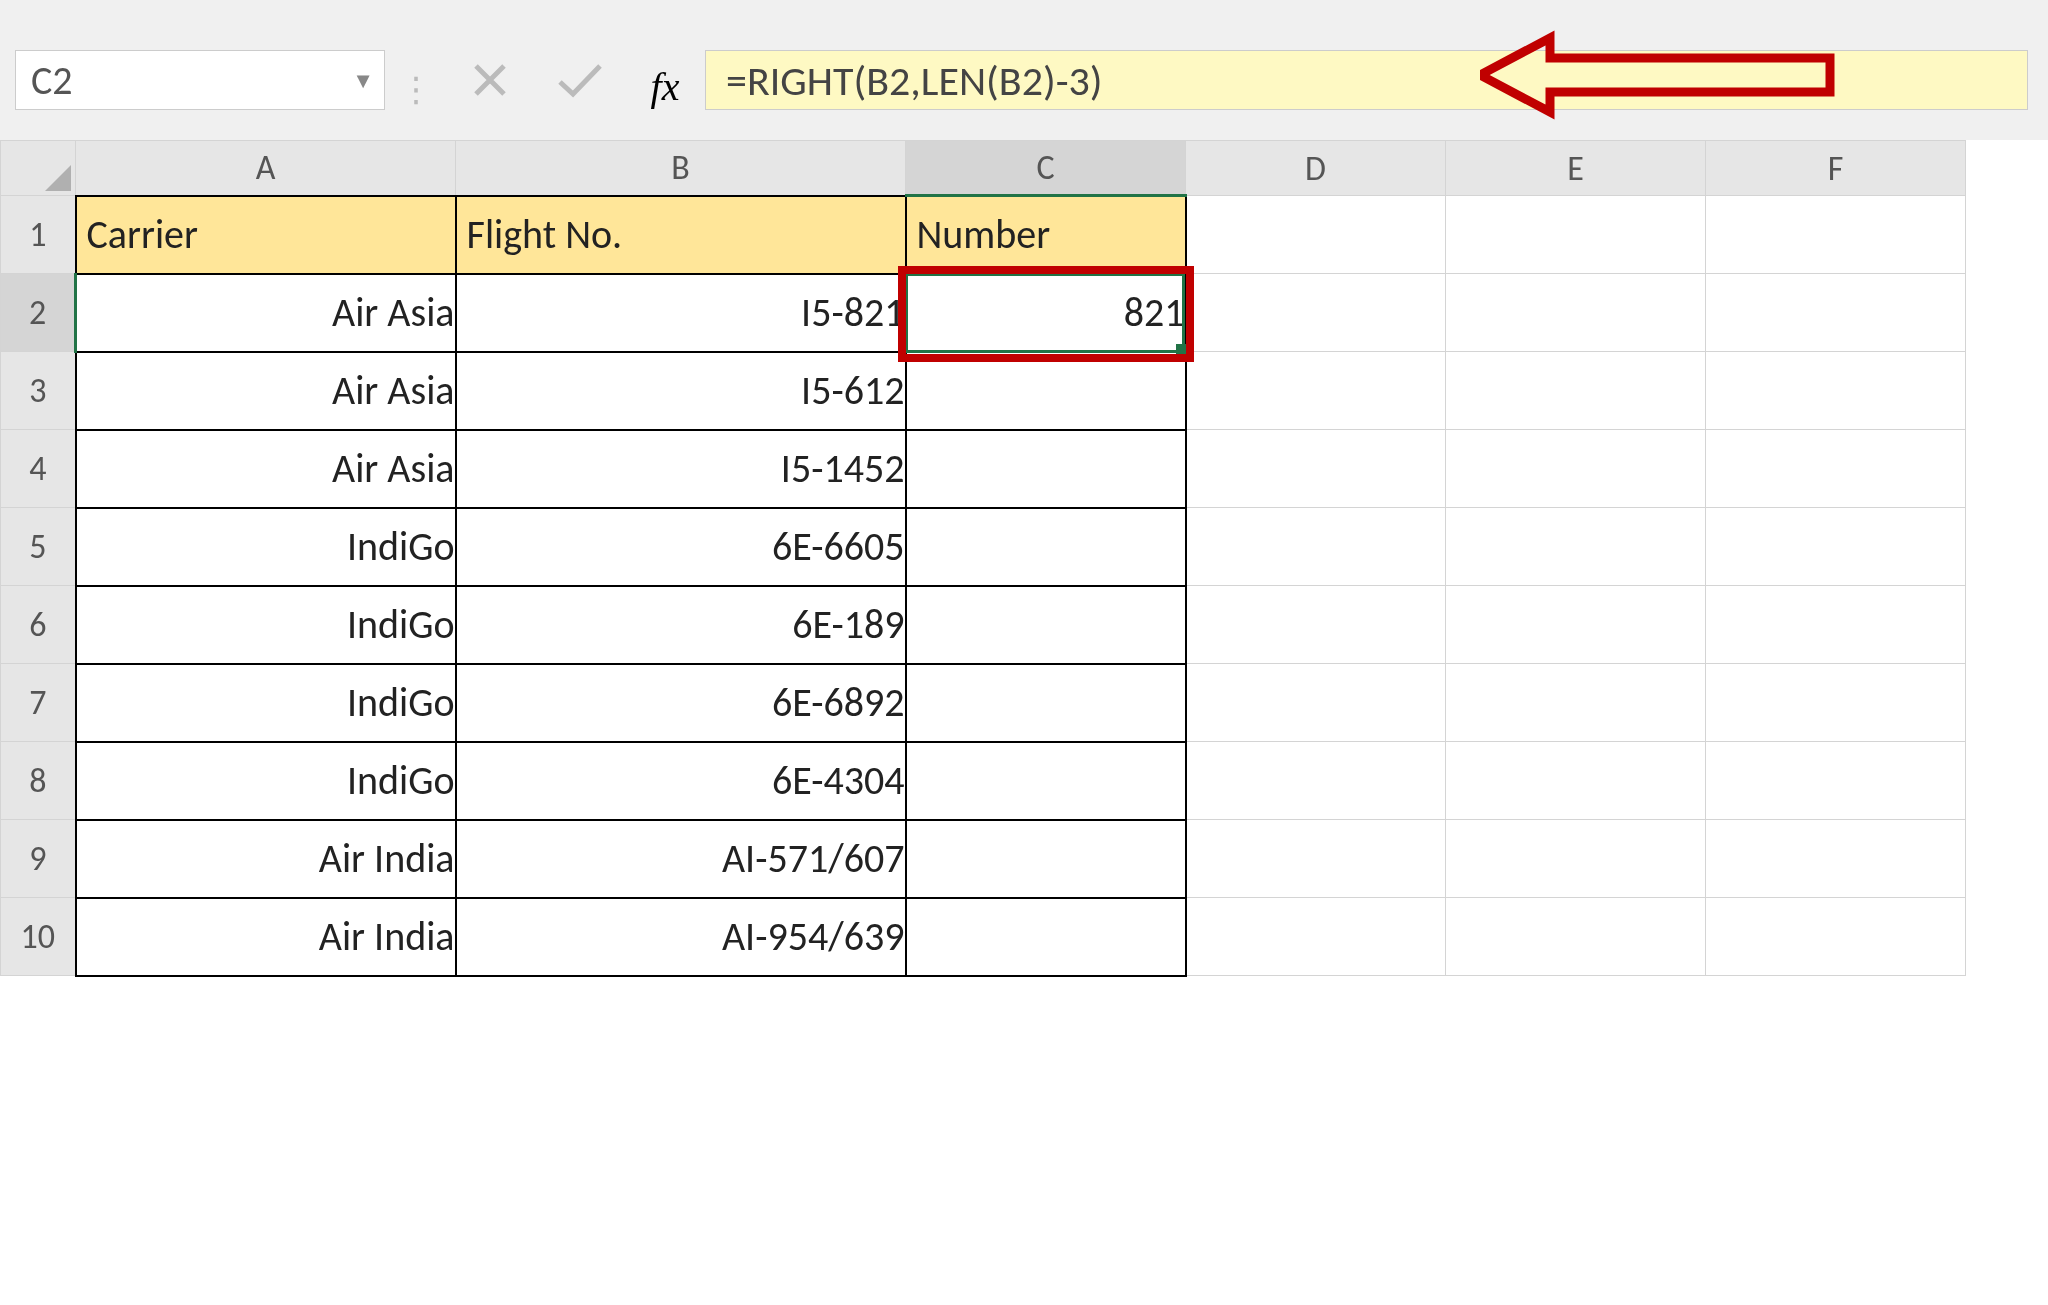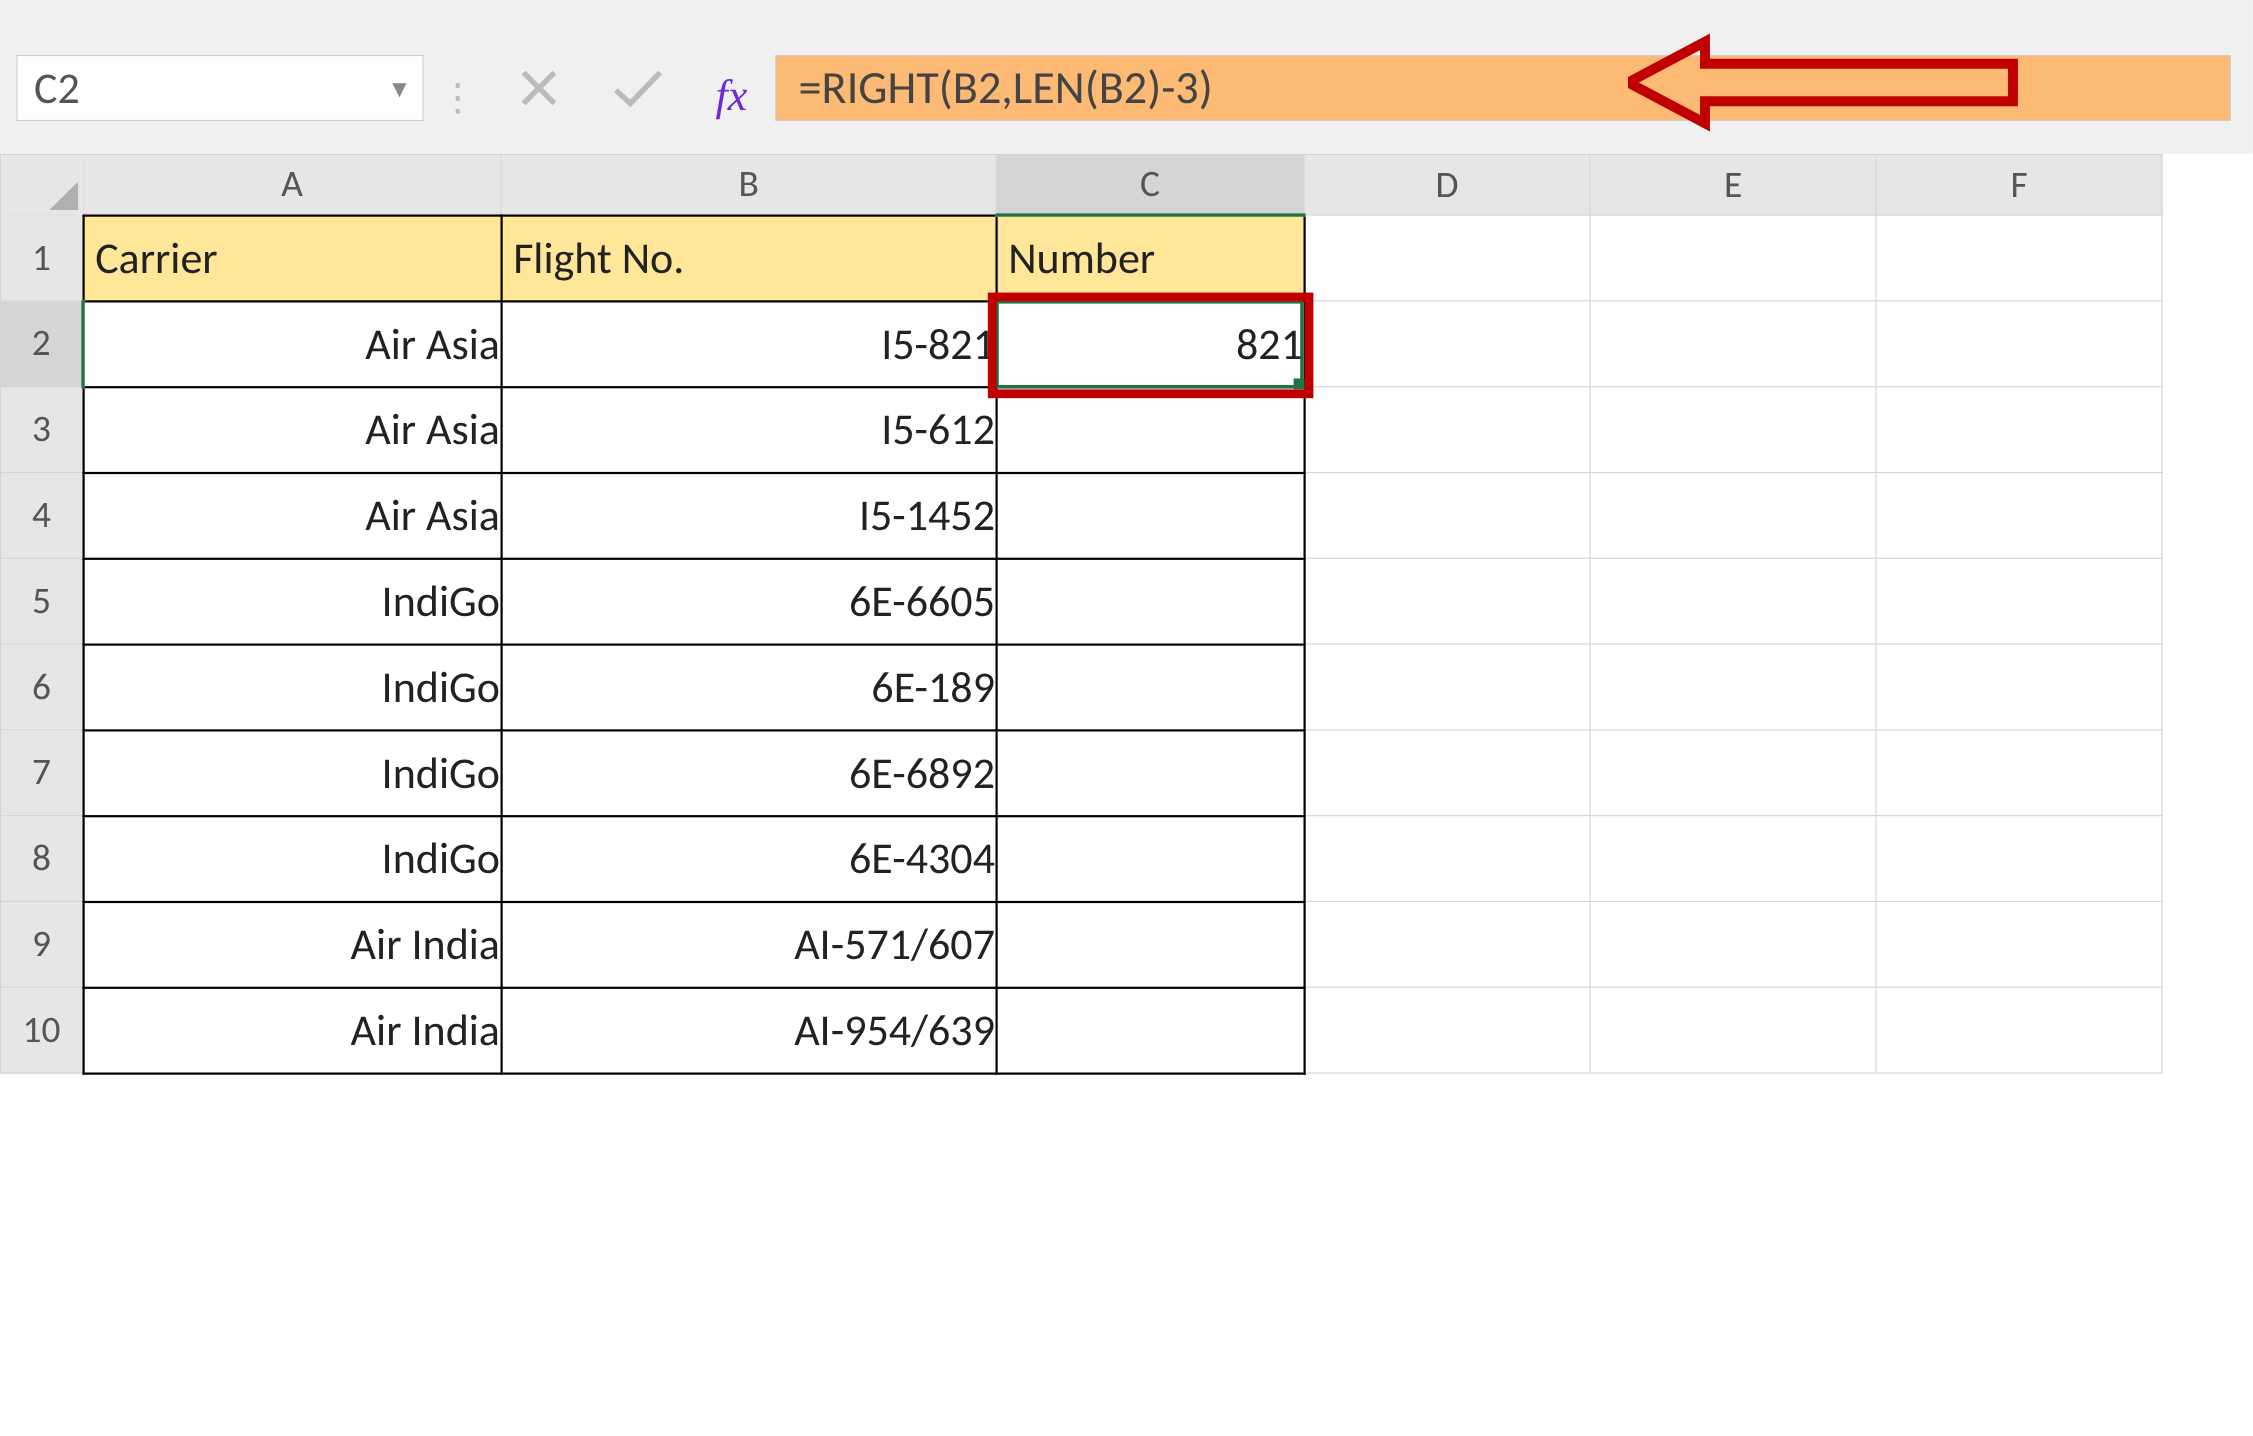--- a/index.html
+++ b/index.html
@@ -59,30 +59,30 @@
     display: flex;
     justify-content: center;
     align-items: center;
     font-size: 44px;
     color: #aaa;
   }
   .fx-label {
     font-style: italic;
     font-family: 'Times New Roman', serif;
     font-size: 40px;
-    color: #6d28d9;
+    color: #000000;
     width: 80px;
     display: flex;
     justify-content: center;
     align-items: center;
   }
   .formula-input {
     flex: 1;
     height: 60px;
-    background: #fdba74;
+    background: #fef9c3;
     border: 1px solid #ccc;
     display: flex;
     align-items: center;
     padding-left: 20px;
     font-size: 42px;
     color: #444;
     margin-right: 20px;
   }
 
   

